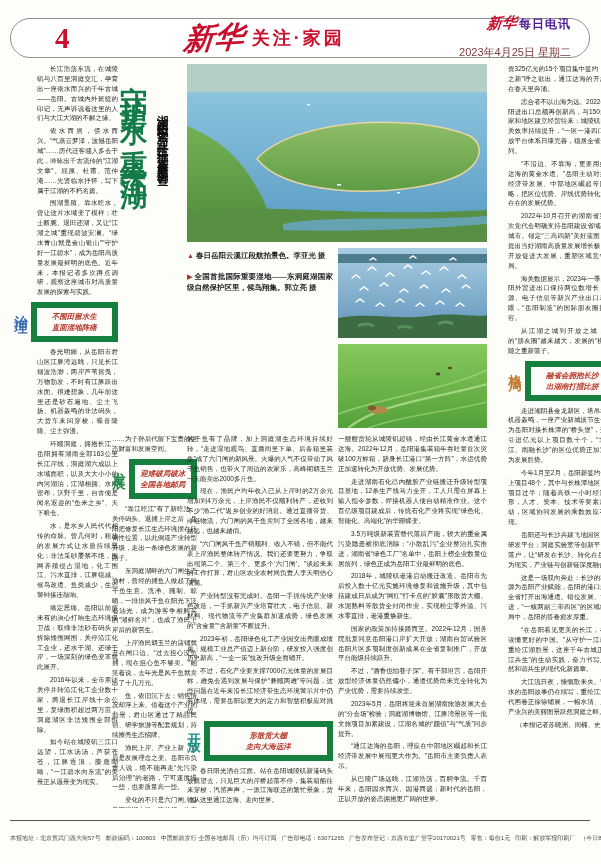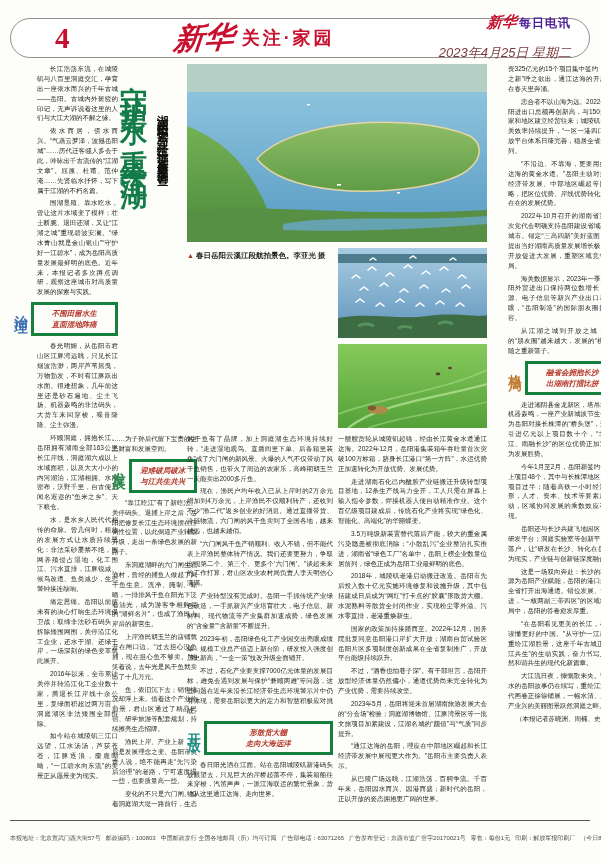--- a/index.html
+++ b/index.html
@@ -12,21 +12,21 @@
   .page-num{font-family:"Liberation Serif",serif;font-weight:bold;font-size:29px;color:#c8102e;margin-left:44px;line-height:1;}
   .m-center{display:flex;align-items:center;gap:8px;}
   .script{font-family:"Liberation Serif",serif;font-style:italic;font-weight:bold;color:#c8102e;
     display:inline-block;transform:skewX(-8deg) rotate(-3deg);line-height:1;}
   .m-center .script{font-size:30px;}
   .sect-title{font-size:18px;font-weight:bold;color:#c8102e;letter-spacing:3px;}
   .m-right{margin-right:18px;text-align:right;line-height:1.2;}
   .m-right .row1{display:flex;align-items:center;gap:2px;justify-content:flex-end;}
   .m-right .script{font-size:15px;}
   .paper-name{font-size:12px;font-weight:bold;color:#4c1d95;letter-spacing:1px;}
-  .date-line{font-size:13px;color:#7a3b3b;margin-top:15px;font-style:italic;}
+  .date-line{font-size:11px;color:#7a3b3b;margin-top:15px;}
 
   
   .col{position:absolute;overflow:hidden;}
   .col p{margin:0 0 3px;font-size:6.5px;line-height:1.52;text-align:justify;text-indent:2em;color:#262626;}
   .col p.noindent{text-indent:0;}
   .col p.byline{text-indent:0;text-align:right;color:#222;}
   .colA{left:14px;top:64px;width:104px;height:744px;padding-left:23px;box-sizing:border-box;}
   .colB{left:112px;top:434px;width:85px;height:374px;}
   .colC{left:187px;top:434px;width:146px;height:374px;}
   .colD{left:338px;top:434px;width:149px;height:374px;}
@@ -38,21 +38,21 @@
     font-size:27px;color:#127b47;letter-spacing:11px;line-height:1.1;}
   .tgap{margin-top:20px;}
   .headline-sub{writing-mode:vertical-rl;font-size:11.5px;font-weight:bold;color:#101010;
     letter-spacing:3px;margin-left:7px;padding-top:42px;line-height:1.3;}
 
   
   .section-row{display:flex;align-items:stretch;gap:3px;margin:5px 0;}
   .section-row.hang{margin-left:-23px;}
   .section-label{writing-mode:vertical-rl;font-weight:bold;font-size:13.5px;letter-spacing:5px;
     line-height:1;padding-top:2px;flex:0 0 auto;}
-  .section-box{flex:1;border:3px solid #15803d;display:flex;flex-direction:column;justify-content:center;
+  .section-box{flex:1;border:6px solid #15803d;display:flex;flex-direction:column;justify-content:center;
     align-items:center;gap:2px;padding:4px 2px;color:#b5372a;font-style:italic;font-weight:bold;
     font-family:"Liberation Serif",serif;font-size:7.5px;line-height:1.2;}
 
   
   .photo{position:absolute;overflow:hidden;}
   .photo svg{display:block;}
   .ph-main{left:187px;top:64px;width:300px;height:178px;}
   .ph-birds{left:338px;top:248px;width:149px;height:90px;}
   .ph-field{left:338px;top:344px;width:149px;height:84px;}
 
@@ -161,20 +161,23 @@
       <ellipse cx="34" cy="64" rx="4" ry="2.4" fill="#7a5a2e"></ellipse>
       <ellipse cx="100" cy="30" rx="2.4" ry="1.4" fill="#55402a"></ellipse>
       <ellipse cx="112" cy="24" rx="2" ry="1.2" fill="#55402a"></ellipse>
     </svg>
   </div>
 
   <div class="captions">
     <p class="caption">
       <span class="cap-marker">▲</span><span>春日岳阳云溪江段航拍景色。</span><span class="cap-credit">李亚光 摄</span>
     </p>
+    <p class="caption">
+      <span class="cap-marker">▶</span><span>全国首批国际重要湿地——东洞庭湖国家级自然保护区里，候鸟翔集。</span><span class="cap-credit">郭立亮 摄</span>
+    </p>
   </div>
 
   <div class="col colA">
     <p>长江浩荡东流，在城陵矶与八百里洞庭交汇，孕育出一座依水而兴的千年古城——岳阳。古城内外斑驳的印记，无声诉说着这里的人们与大江大湖的不解之缘。</p>
     <p>依水而居，傍水而兴。“气蒸云梦泽，波撼岳阳城”……历代迁客骚人多会于此，吟咏出千古流传的“江湖文章”。屈原、杜甫、范仲淹……先贤临水抒怀，写下属于江湖的不朽名篇。</p>
     <p>围湖垦殖、靠水吃水，曾让这片水域变了模样；壮士断腕、退田还湖，又让“江湖之城”重现碧波安澜。“绿水青山就是金山银山”“守护好一江碧水”，成为岳阳高质量发展最鲜明的底色。近年来，本报记者多次蹲点调研，观察这座城市对高质量发展的探索与实践。</p>
     <div class="section-row hang">
       <span class="section-label" style="color: rgb(58, 111, 176);">治理</span>
       <span class="section-box">
         <span>不围田留水生</span>
@@ -188,21 +191,21 @@
     <p>2016年以来，全市累计关停并转沿江化工企业数十家，腾退长江岸线十余公里，复绿面积超过两万亩，洞庭湖区非法矮围全部拆除。</p>
     <p>如今站在城陵矶三江口远望，江水汤汤，芦荻苍苍，江豚逐浪，麋鹿呦呦，“一江碧水向东流”的美景正从愿景变为现实。</p>
   </div>
 
   <div class="col colB">
     <p class="noindent">……为子孙后代留下宝贵的生态财富和发展空间。</p>
     <div class="section-row">
       <span class="section-label" style="color: rgb(46, 139, 79);">发展</span>
       <span class="section-box">
         <span>迎难破局破冰</span>
-        <span>与江共生共兴</span>
+        <span>全国各地邮局</span>
       </span>
     </div>
     <p>“靠江吃江”有了新吃法。关停码头、退捕上岸之后，岳阳把修复长江生态环境摆在压倒性位置，以此倒逼产业转型升级，走出一条绿色发展的新路子。</p>
     <p>东洞庭湖畔的六门闸生态渔村，曾经的捕鱼人做起了风干鱼生意。洗净、腌制、晾晒，一排排风干鱼在阳光下泛着油光，成为游客争相购买的“湖鲜名片”，也成了渔民上岸后的新营生。</p>
     <p>上岸渔民胡玉兰的店铺就开在闸口边。“过去担心没鱼捕，现在担心鱼不够卖。”她笑着说，去年光是风干鱼就卖出了十几万元。</p>
     <p>鱼，依旧沉下去；销售情况却浮上来。借着这个产业的前景，君山区通过了精品民宿、研学旅游等配套规划，持续擦亮生态招牌。</p>
     <p>渔民上岸、产业上新，背后是发展理念之变。岳阳市负责人说，绝不能再走“先污染后治理”的老路，宁可速度慢一些，也要质量高一些。</p>
     <p>变化的不只是六门闸。沿着洞庭湖大堤一路前行，生态渔村、湿地观鸟、研学旅行等新业态次第涌现。</p>
   </div>
 

